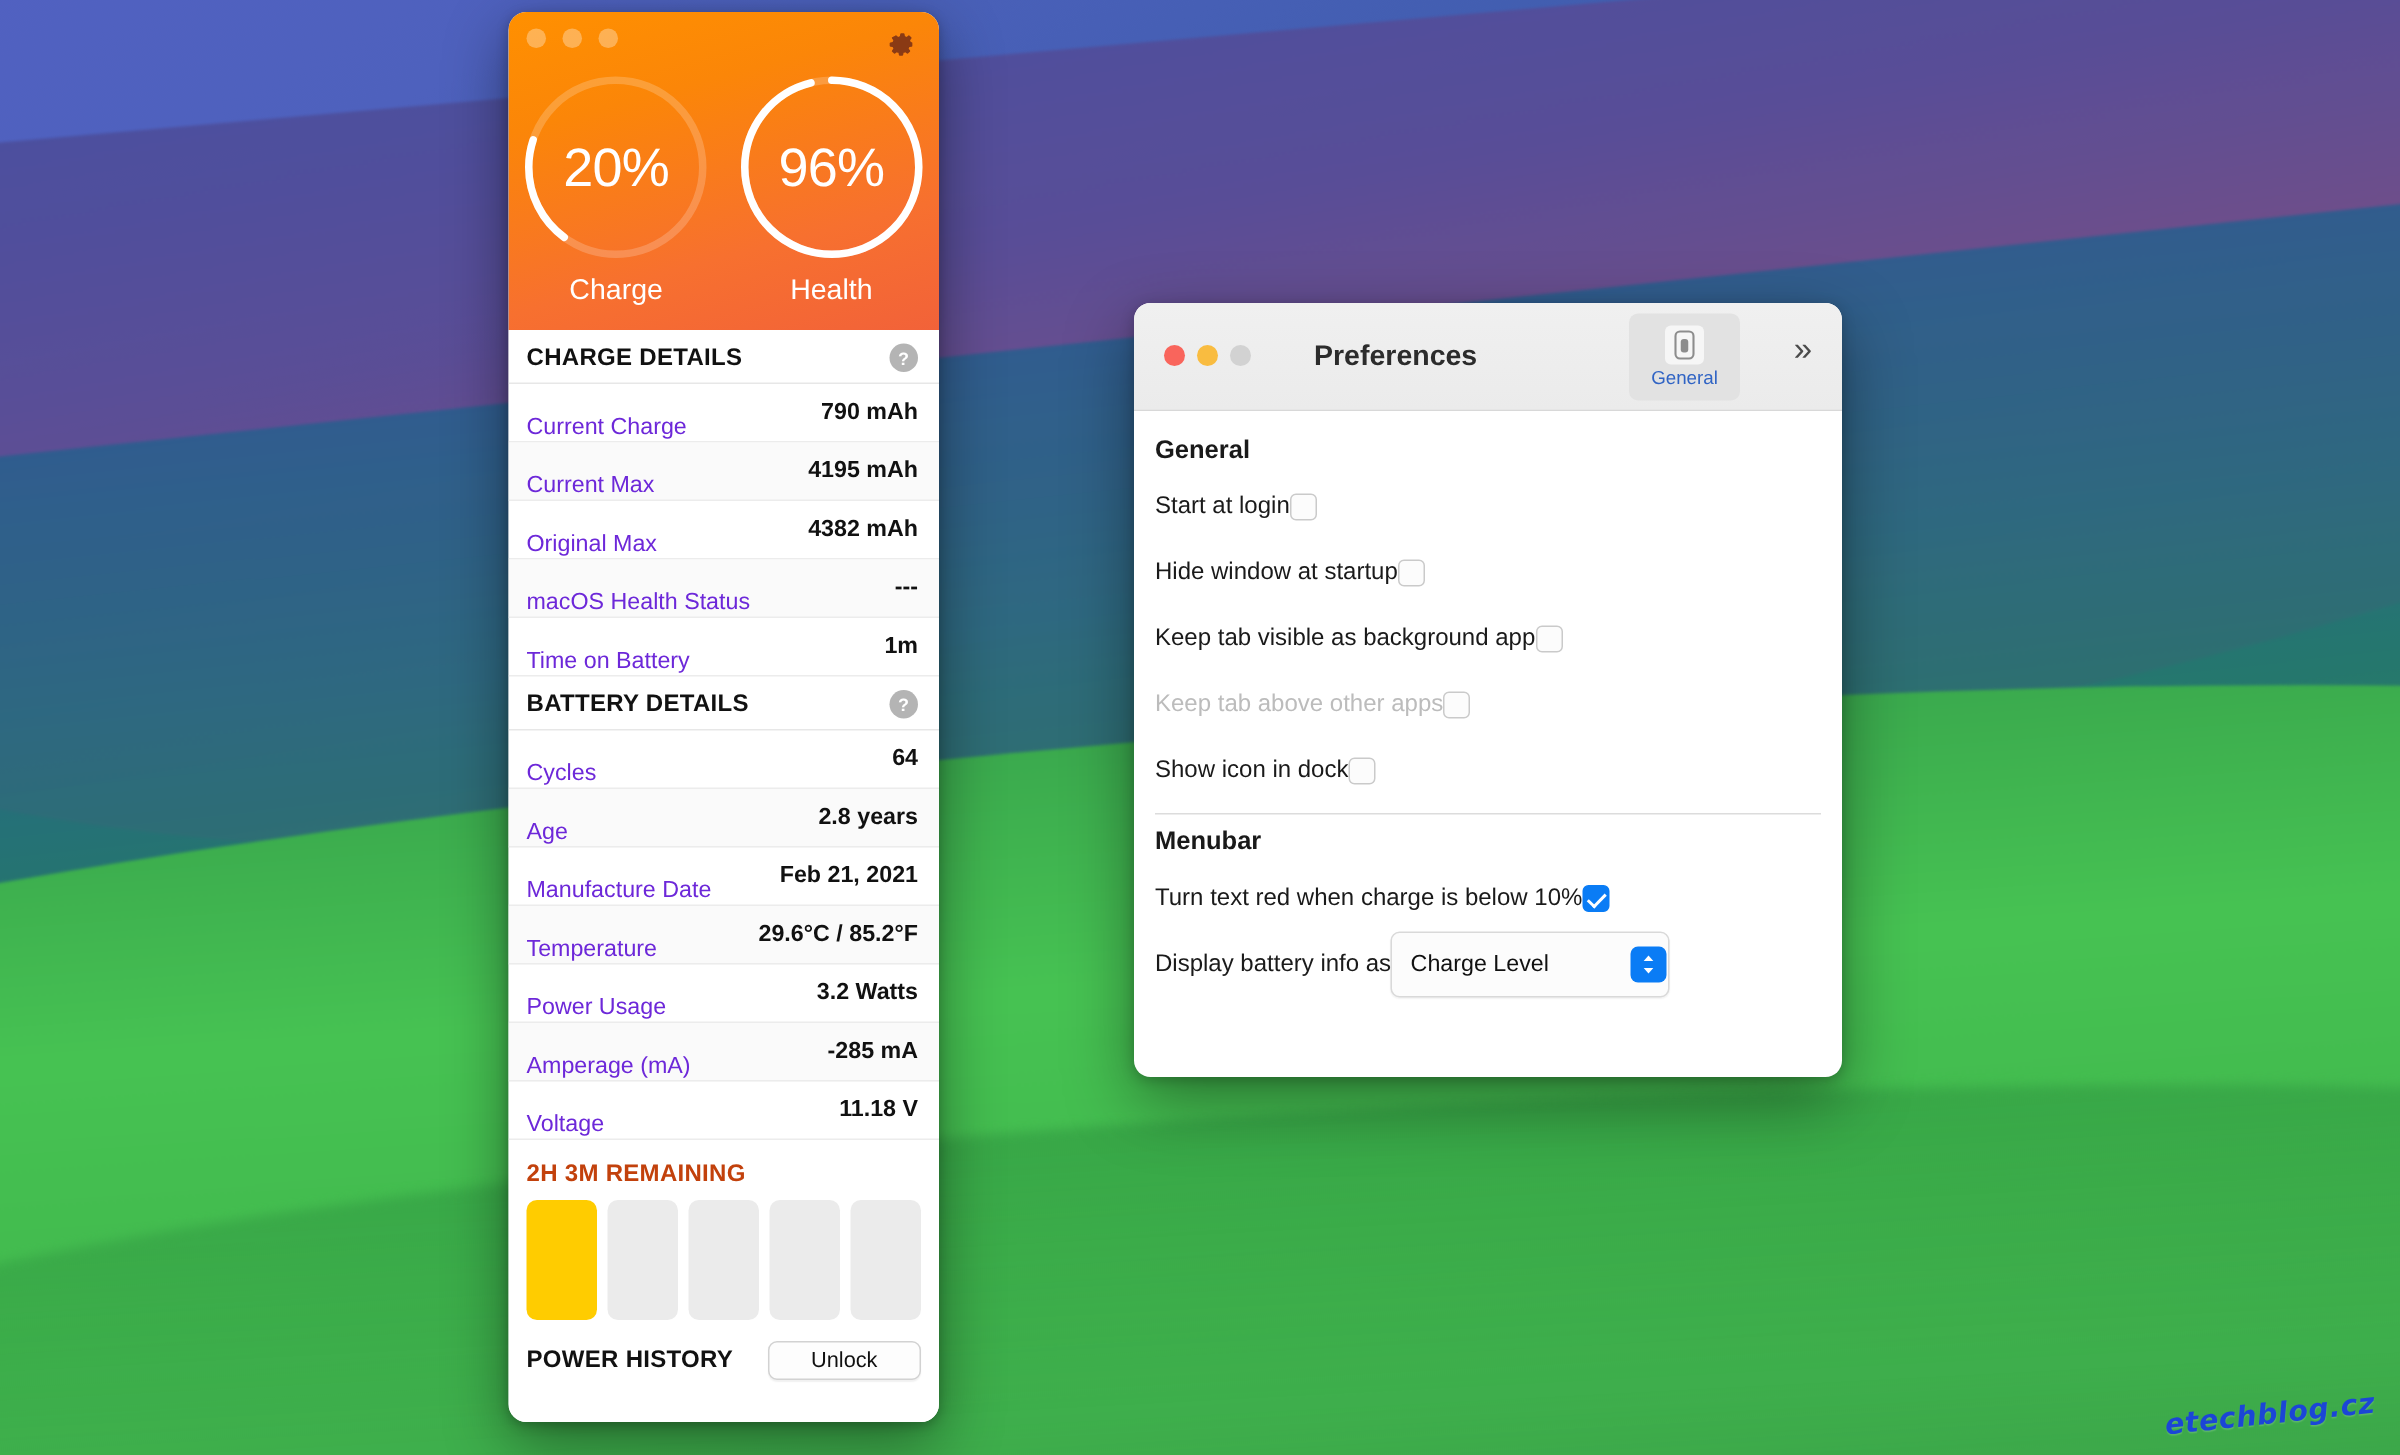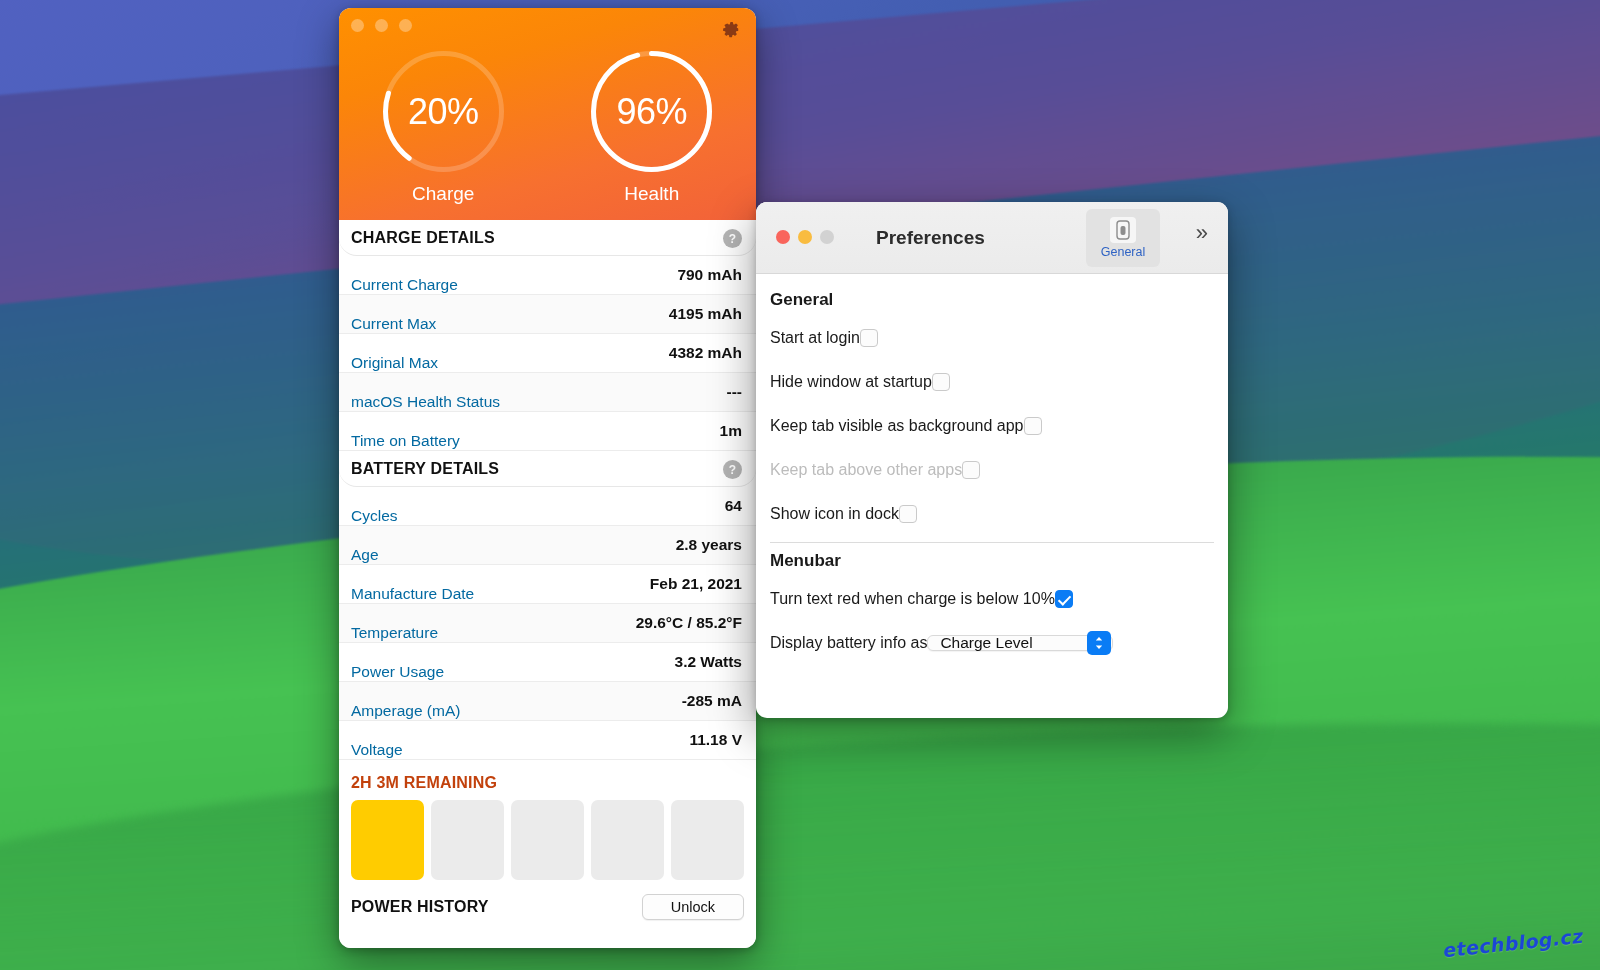--- a/index.html
+++ b/index.html
@@ -69,21 +69,21 @@
     color: #1b46d6;
     transform: rotate(-6deg);
     letter-spacing: .4px;
     text-shadow: 0 1px 1px rgba(255,255,255,.18);
   }
 
   
   #battery-window {
     position: absolute;
     left: 339px; top: 8px;
-    width: 417px; height: 940px;
+    width: 287px; height: 940px;
     border-radius: 12px;
     background: #ffffff;
     box-shadow: 0 14px 42px rgba(0,0,0,.42), 0 2px 8px rgba(0,0,0,.25);
     overflow: hidden;
     display: flex; flex-direction: column;
   }
   .bw-header {
     position: relative;
     height: 212px;
     background: linear-gradient(165deg, #ff9000 0%, #fb8608 28%, #f7702f 70%, #f26239 100%);
@@ -119,43 +119,42 @@
     letter-spacing: -.5px;
   }
   .ring-label {
     margin-top: 4px;
     font-size: 19px; color: #fff; font-weight: 400;
   }
 
   .bw-body { flex: 1 1 auto; background: #fff; overflow: hidden; }
 
   .section-head {
-    display: flex; justify-content: space-between;
+    display: flex; align-items: center; justify-content: space-between;
     padding: 9px 14px 7px 12px;
     font-size: 16px; font-weight: 700; color: #111;
     letter-spacing: .2px;
     border-bottom: 1px solid #e7e7e7;
-    border-radius: 18px;
   }
   .qmark {
     width: 19px; height: 19px; border-radius: 50%;
     background: #b4b4b4; color: #fff;
     font-size: 12px; font-weight: 700;
     display: flex; align-items: center; justify-content: center;
     cursor: pointer;
   }
   .row {
     display: flex; align-items: center; justify-content: space-between;
     padding: 0 14px 0 12px;
     height: 39px;
     border-bottom: 1px solid #ececec;
     font-size: 15.5px;
   }
   .row:nth-child(even) { background: #fafafa; }
-  .row .k { color: #0369a1; font-weight: 400; margin-top: 20px; }
+  .row .k { color: #6d28d9; font-weight: 400; margin-top: 20px; }
   .row .v { color: #111; font-weight: 700; }
 
   .remaining {
     padding: 14px 12px 8px 12px;
     font-size: 16px; font-weight: 700; color: #c2410c;
     letter-spacing: .2px;
   }
   .hist {
     display: flex; gap: 7px;
     padding: 0 12px 10px 12px;
@@ -261,21 +260,21 @@
     border-width: 0 2px 2px 0;
     transform: rotate(44deg);
   }
   .divider { height: 1px; background: #dcdcdc; margin: 6px 0 8px 0; }
   .select-wrap {
     position: relative;
     width: 186px; height: 28px;
     display: flex; align-items: center;
   }
   .select-box {
-    width: 186px; height: 16px;
+    width: 186px; height: 44px;
     border-radius: 6px;
     background: #fcfcfc;
     border: 1px solid #d9d9d9;
     box-shadow: 0 1px 1px rgba(0,0,0,.05);
     display: flex; align-items: center;
     padding: 0 34px 0 12px;
     font-size: 15.5px; color: #111;
     cursor: pointer;
   }
   .stepper {

